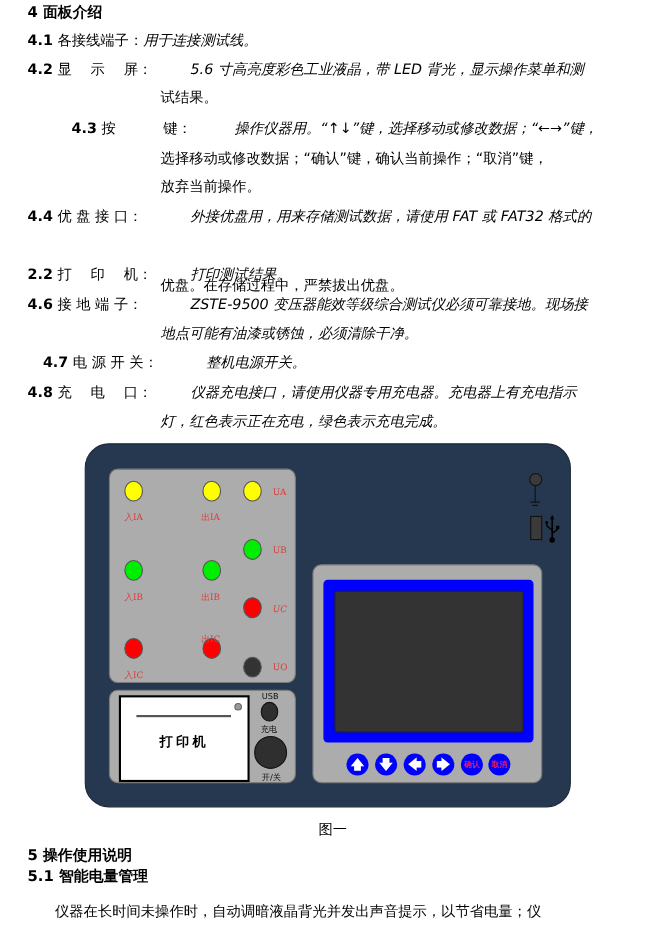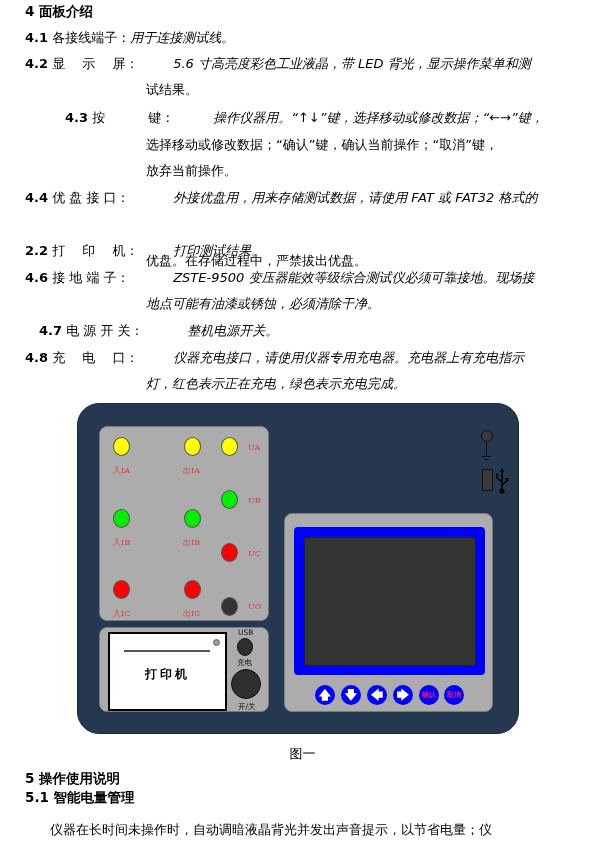--- a/index.html
+++ b/index.html
@@ -111,21 +111,21 @@
 <div class="ledlbl" style="left:113px; top:537px;text-align:center;">入IB</div>
 <div class="led led-g" style="left:184px; top:509px;"></div>
 <div class="ledlbl" style="left:183px; top:537px;">出IB</div>
 
 <div class="led led-r" style="left:221px; top:543px;"></div>
 <div class="ledlbl" style="left:248px; top:549px;font-style:italic;">UC</div>
 
 <div class="led led-r" style="left:113px; top:580px;"></div>
 <div class="ledlbl" style="left:113px; top:608px;">入IC</div>
 <div class="led led-r" style="left:184px; top:580px;"></div>
-<div class="ledlbl" style="left:183px; top:608px;">出IC</div>
+<div class="ledlbl" style="left:183px; top:576px;">出IC</div>
 
 <div class="led led-k" style="left:221px; top:597px;"></div>
 <div class="ledlbl" style="left:248px; top:602px;">UO</div>
 
 <div class="gray" style="left:99px; top:627px; width:170px; height:85px;"></div>
 <div class="paper">
   <div class="paperline"></div>
   <div class="paperdot"></div>
   <div class="papertxt">打印机</div>
 </div>

